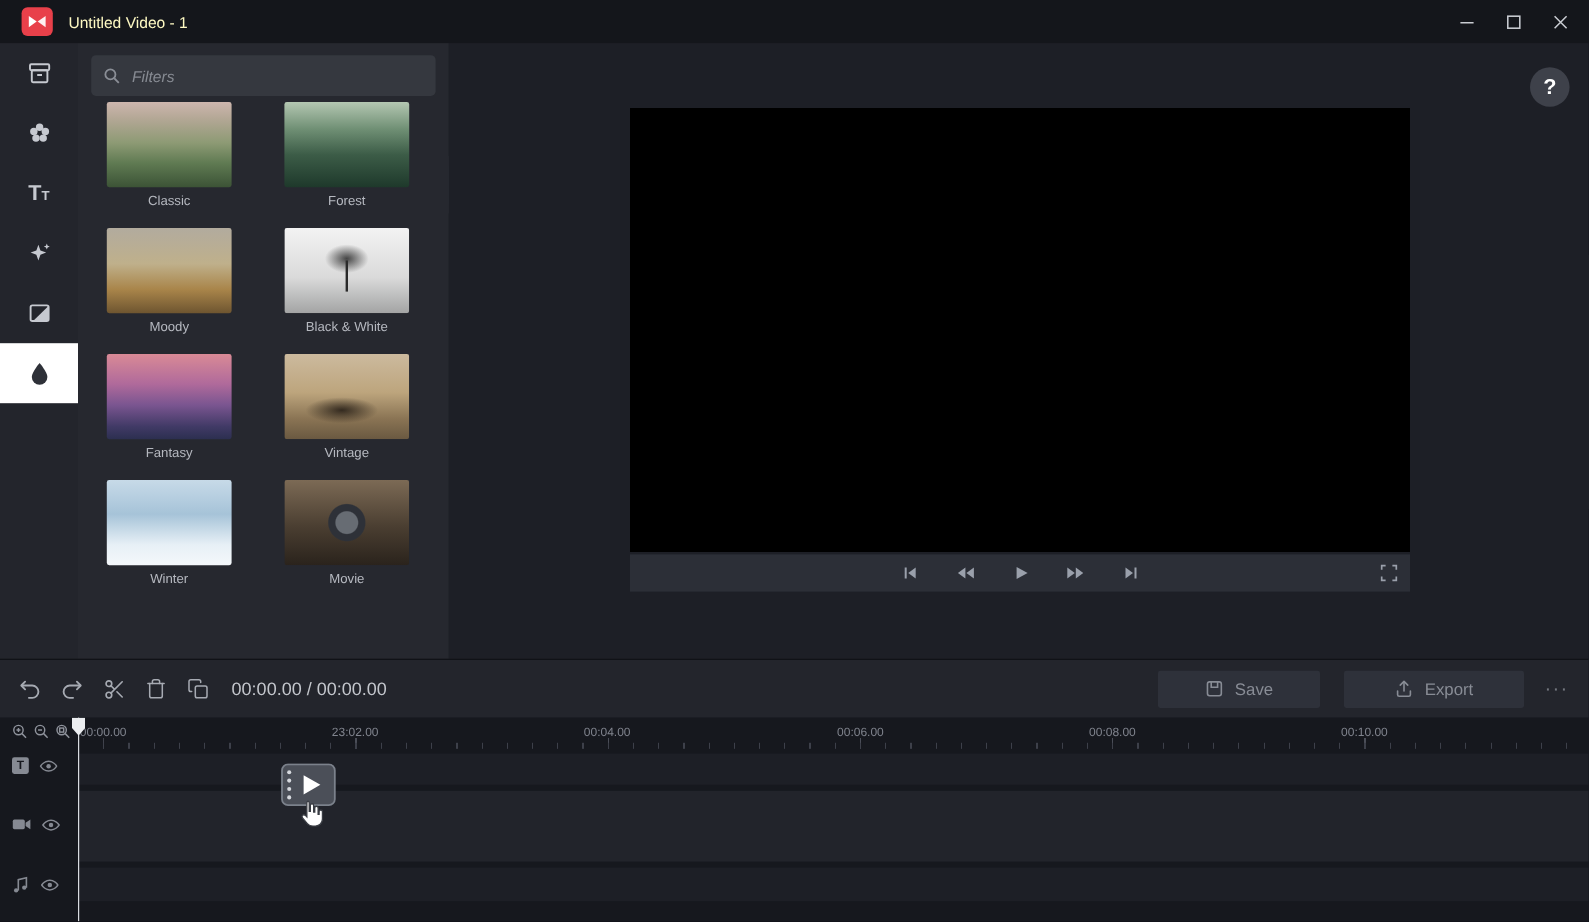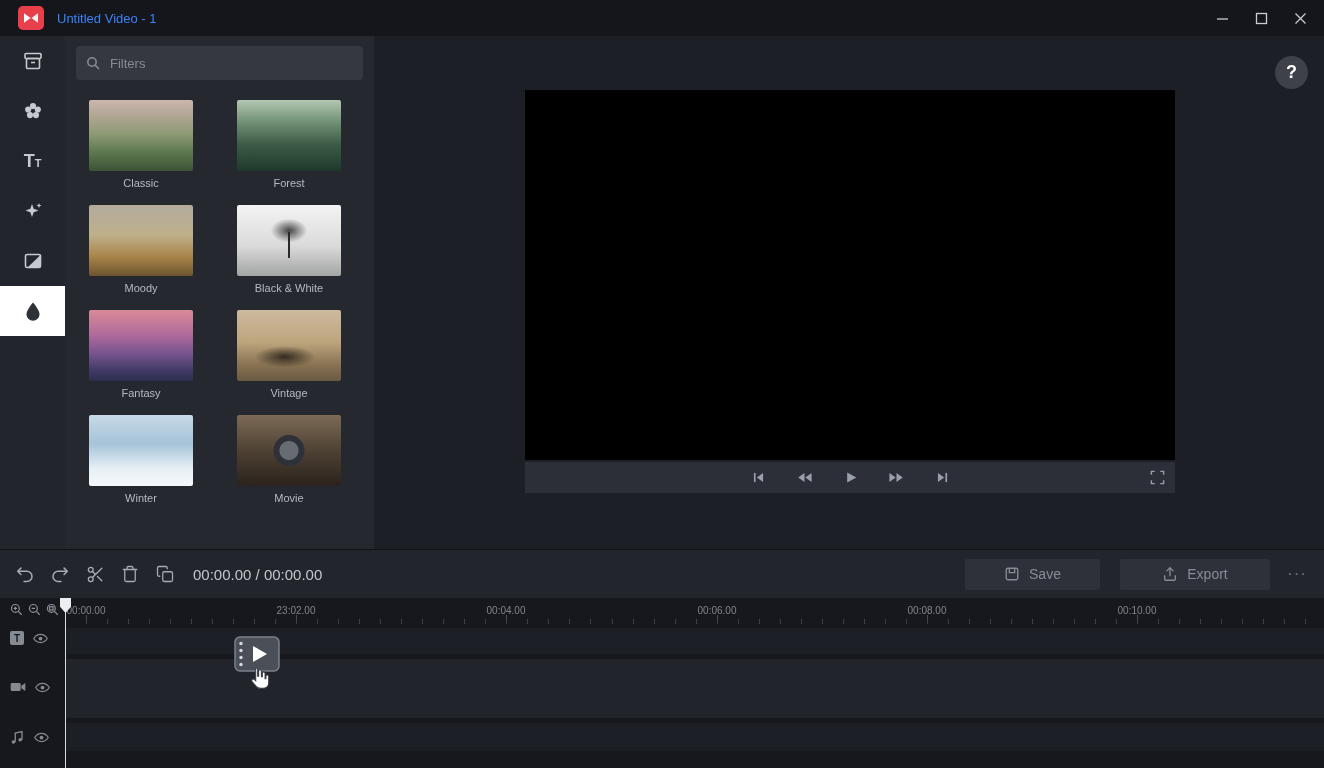--- a/index.html
+++ b/index.html
@@ -5,41 +5,41 @@
   html,body{margin:0;padding:0;background:#0e1015;}
   *{box-sizing:border-box;}
   .app{position:relative;width:1324px;height:768px;background:#1d1f26;overflow:hidden;
        font-family:"Liberation Sans",sans-serif;cursor:default;-webkit-user-select:none;user-select:none;}
 
   
   .titlebar{position:absolute;top:0;left:0;width:1324px;height:36px;background:#14161b;
             display:flex;align-items:center;}
   .logo{width:26px;height:24px;margin-left:18px;background:#e8404a;border-radius:5px;
         display:flex;align-items:center;justify-content:center;flex:0 0 auto;}
-  .app-title{margin-left:13px;font-size:13px;color:#3b82f6;}
+  .app-title{margin-left:13px;font-size:13px;color:#fef9c3;}
   .win-controls{margin-left:auto;display:flex;align-items:center;gap:21px;padding-right:15px;}
   .win-btn{width:18px;height:18px;display:flex;align-items:center;justify-content:center;color:#c9ccd2;cursor:pointer;}
 
   
   .sidebar{position:absolute;left:0;top:36px;width:65px;height:513px;background:#23252c;}
   .side-item{width:65px;height:50px;display:flex;align-items:center;justify-content:center;
              color:#c6c9d0;cursor:pointer;}
   .side-item.active{background:#ffffff;color:#2e3138;}
   .tt-icon{display:block;font-weight:bold;font-size:11px;line-height:1;}
   .tt-icon::first-letter{font-size:18px;}
 
   
   .filters-panel{position:absolute;left:65px;top:36px;width:309px;height:513px;background:#26282f;}
   .search-box{margin:10px 11px 0;height:34px;background:#35383f;border-radius:4px;
               display:flex;align-items:center;padding:0 10px;gap:8px;}
   .search-box input{flex:1;background:transparent;border:none;outline:none;color:#86efac;
-                    font-size:13px;font-family:"Liberation Sans",sans-serif;}
+                    font-size:13px;font-family:"Liberation Sans",sans-serif;font-style:italic;}
   .search-box input::placeholder{color:#878b93;}
   .filter-grid{display:grid;grid-template-columns:104px 104px;column-gap:44px;row-gap:16px;
-               padding:20px 0 0 24px;}
+               padding:5px 0 0 24px;}
   .tile{width:104px;cursor:pointer;}
   .thumb{width:104px;height:71px;border-radius:2px;}
   .tile-label{margin-top:6px;text-align:center;font-size:11px;color:#b6b9c0;white-space:nowrap;}
   .t0{background:linear-gradient(180deg,#cdb6ae 0%,#b3a795 20%,#8d9a74 48%,#5f7a52 72%,#3c5336 100%);}
   .t1{background:linear-gradient(180deg,#b4c7b2 0%,#6f8f74 32%,#3c5c47 62%,#1e392b 100%);}
   .t2{background:linear-gradient(180deg,#b2ab9e 0%,#bfb08b 42%,#a9854a 72%,#6e5530 100%);}
   .t3{background:linear-gradient(#2a2a2a,#2a2a2a) 50% 60%/2px 26px no-repeat,
        radial-gradient(ellipse 26px 17px at 50% 36%,rgba(40,40,40,.85),rgba(40,40,40,0) 70%) no-repeat,
        linear-gradient(180deg,#f3f3f3 0%,#dadada 58%,#a3a4a4 100%);}
   .t4{background:linear-gradient(180deg,#d98a96 0%,#b06a9b 35%,#7a5590 60%,#413a66 85%,#2c2f50 100%);}

